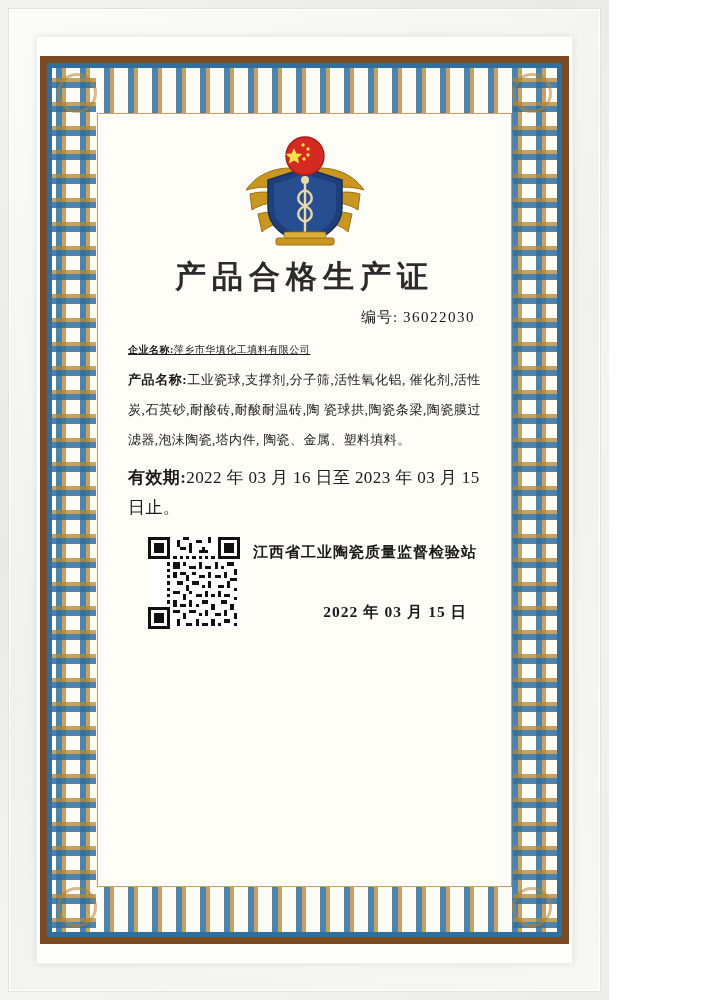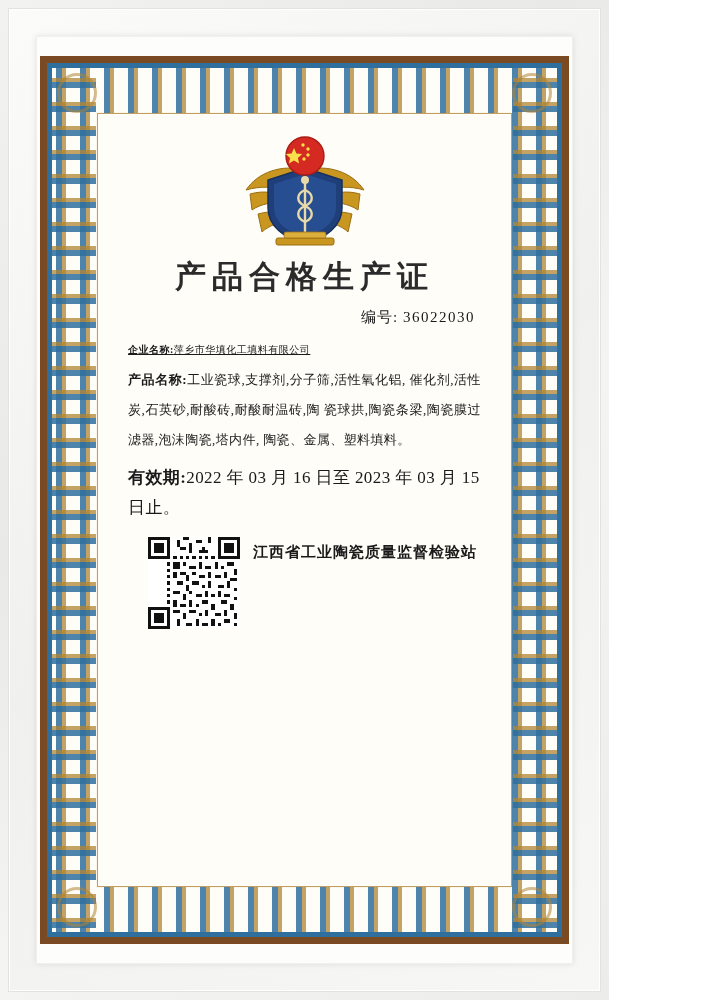--- a/index.html
+++ b/index.html
@@ -380,18 +380,19 @@
               <rect x="17" y="27" width="2" height="1"></rect>
             <rect x="20" y="26" width="1" height="2"></rect>
               <rect x="22" y="27" width="1" height="1"></rect>
             <rect x="24" y="26" width="2" height="1"></rect>
               <rect x="27" y="27" width="1" height="1"></rect>
           </g>
         </svg>
 
         <div class="issuer-col">
           <div class="issuer">江西省工业陶瓷质量监督检验站</div>
+          <div class="issue-date">2022 年 03 月 15 日</div>
         </div>
       </div>
 
     </div>
   </div>
 </div>
 
 </body></html>

